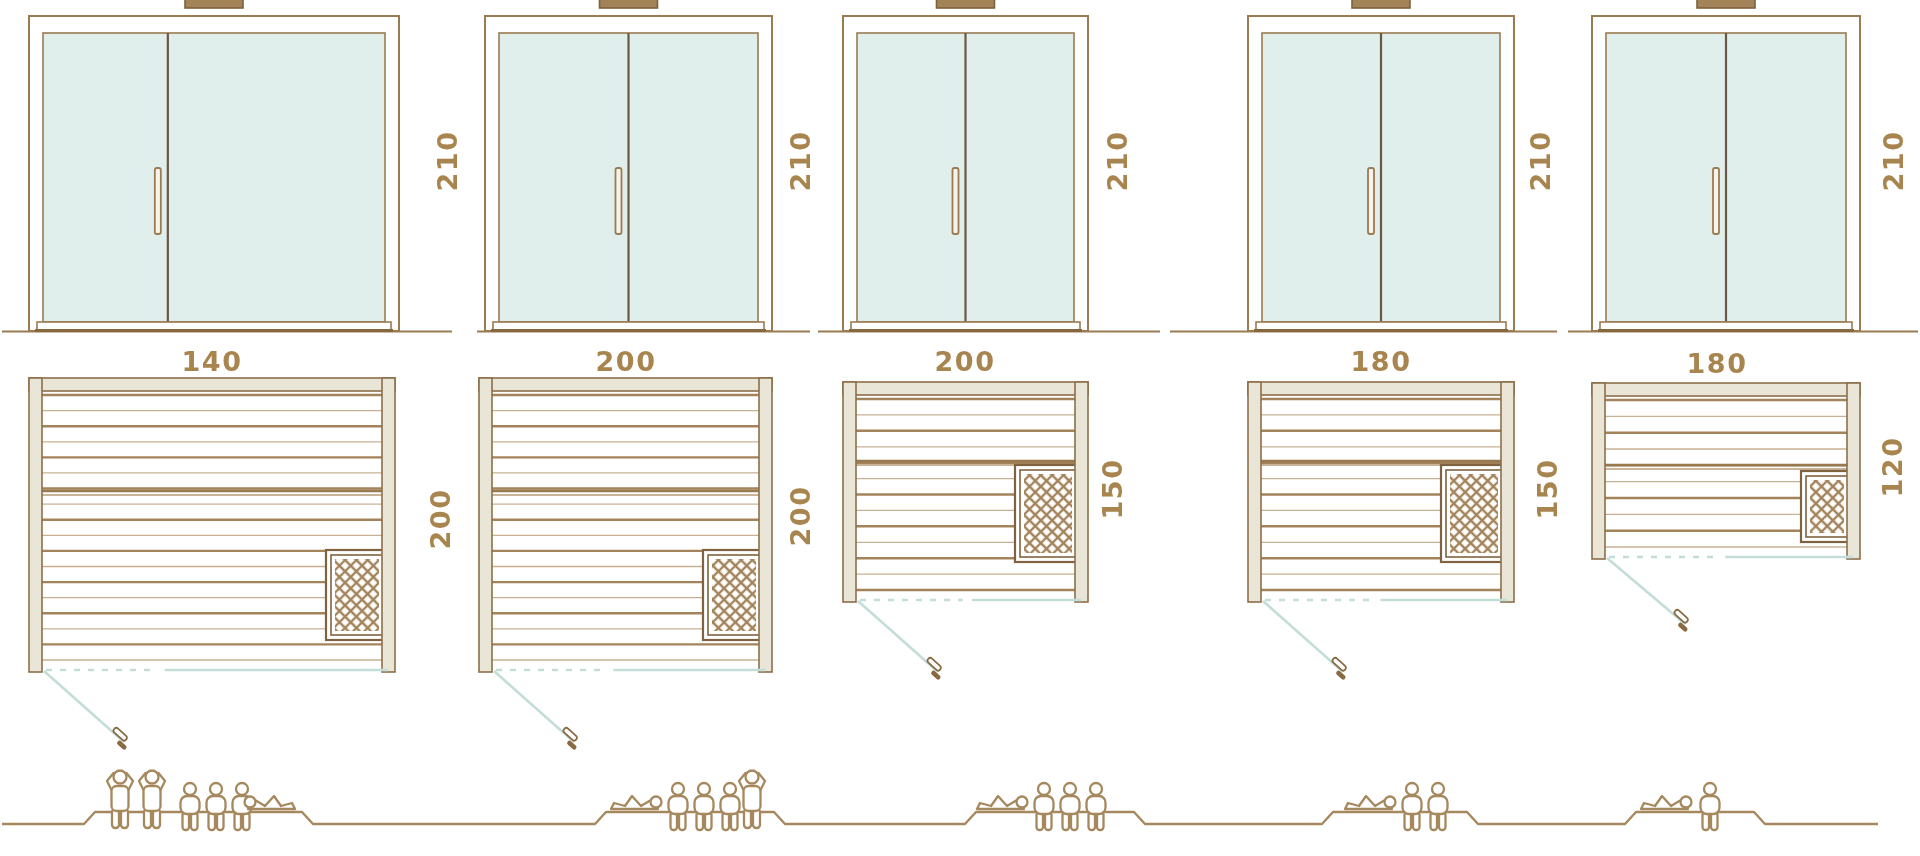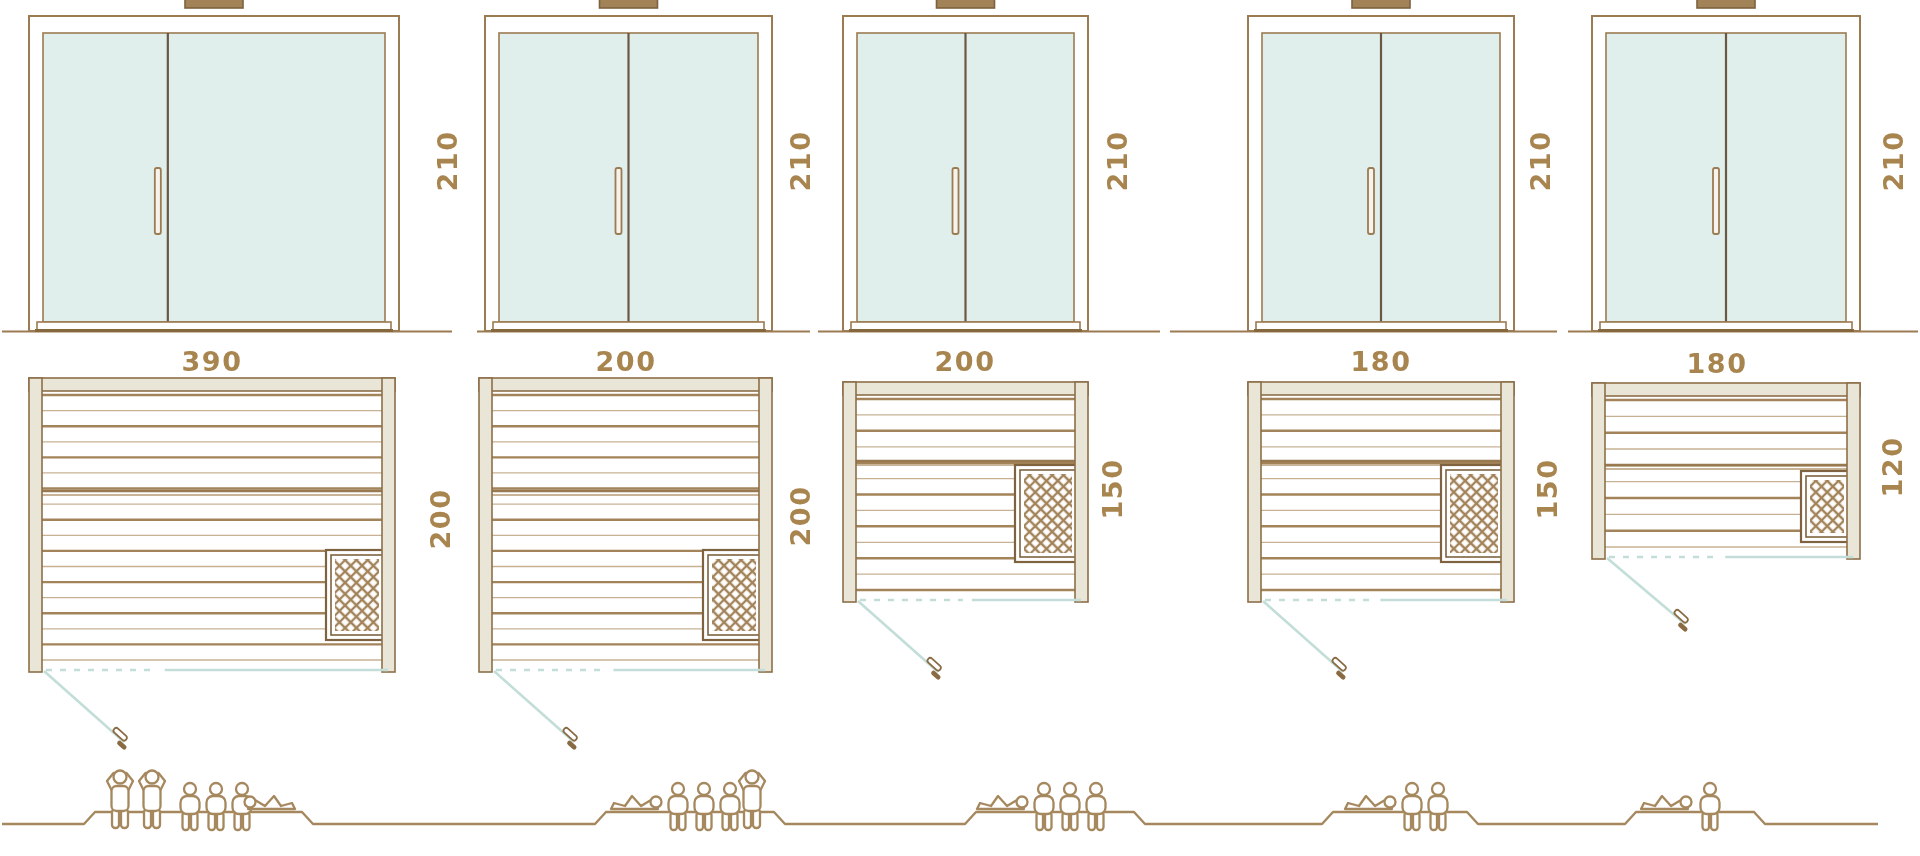--- a/index.html
+++ b/index.html
@@ -333,21 +333,21 @@
           <rect class="fw" x="1702.5" y="812" width="6.5" height="18" rx="3"></rect>
           <rect class="fw" x="1711" y="812" width="6.5" height="18" rx="3"></rect>
 <rect class="fw" x="1700.5" y="796" width="19" height="18" rx="6.5"></rect>
           <circle class="fw" cx="1710" cy="789" r="6"></circle>
         </g>
       </g>
     </svg>
 
   <div class="labels">
     <span class="dim vert" style="left: 447px; top: 161px;">210</span>
-    <span class="dim" style="left: 212px; top: 361px;">390</span>
+    <span class="dim" style="left: 212px; top: 361px;">140</span>
     <span class="dim vert" style="left: 440px; top: 519px;">200</span>
 
     <span class="dim vert" style="left: 800px; top: 161px;">210</span>
     <span class="dim" style="left: 626px; top: 361px;">200</span>
     <span class="dim vert" style="left: 800px; top: 516px;">200</span>
 
     <span class="dim vert" style="left: 1117px; top: 161px;">210</span>
     <span class="dim" style="left: 965px; top: 361px;">200</span>
     <span class="dim vert" style="left: 1112px; top: 489px;">150</span>
 

